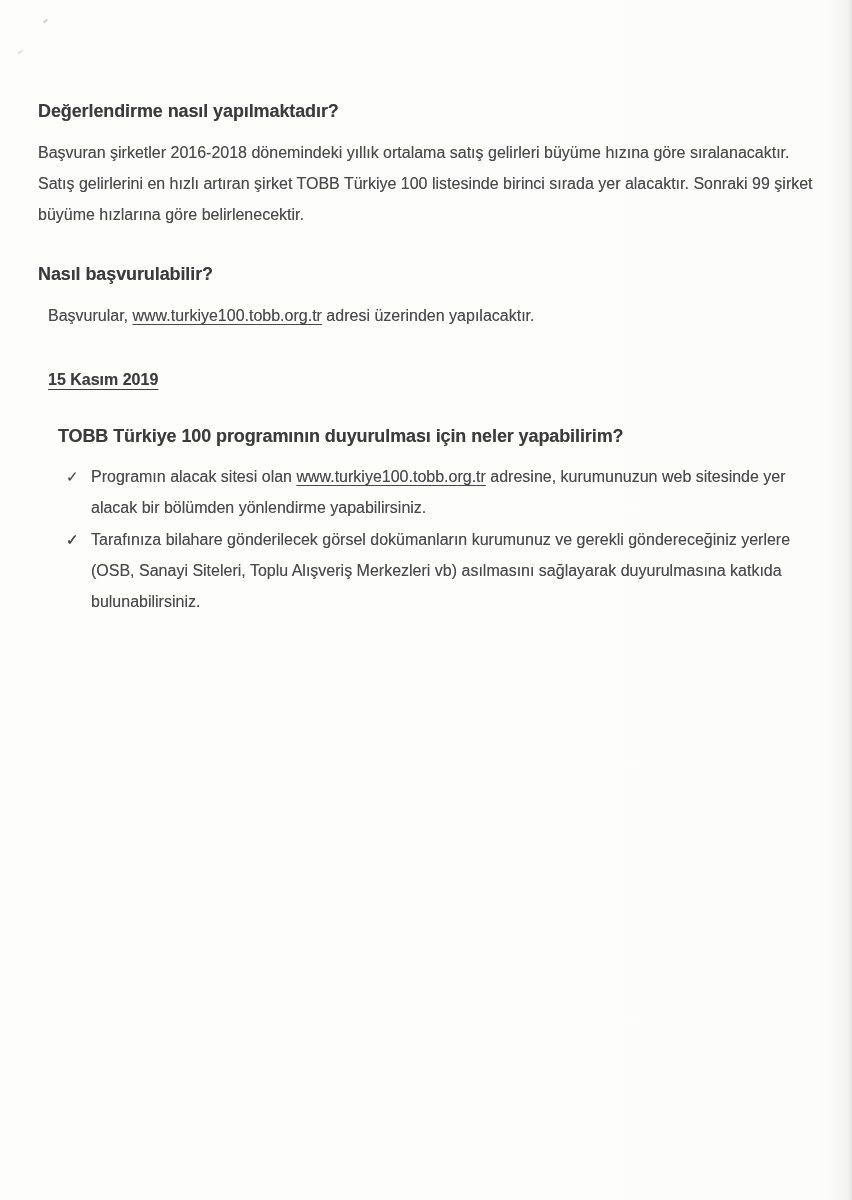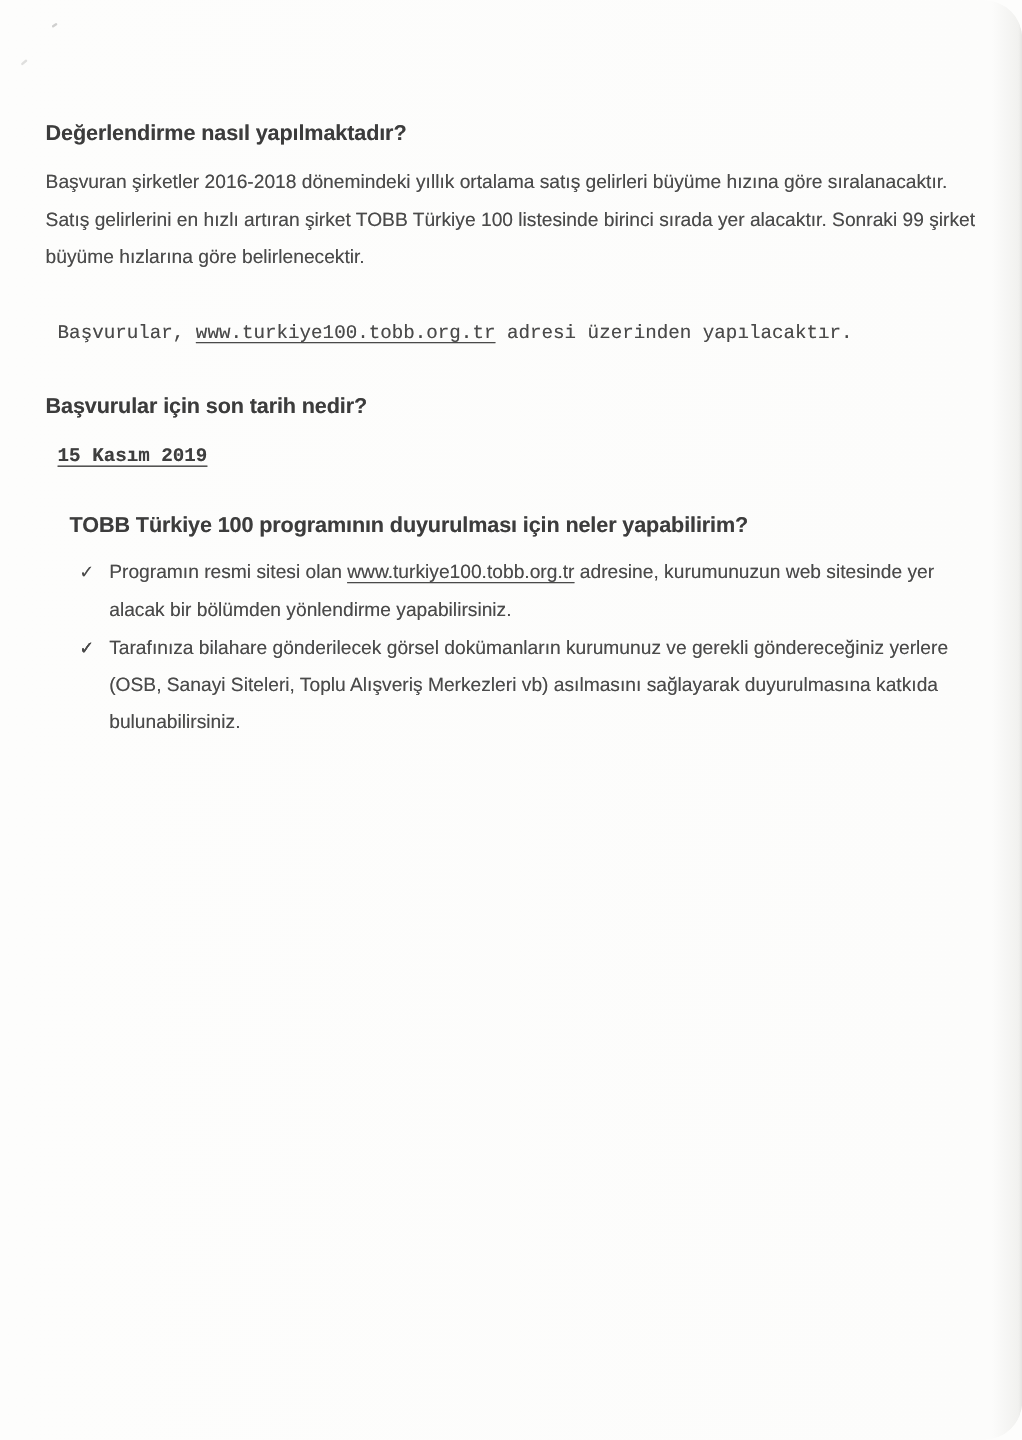--- a/index.html
+++ b/index.html
@@ -1,15 +1,15 @@
 <!DOCTYPE html>
 <html><head>
 <meta charset="utf-8">
 <style>
-  * { margin: 0; padding: 0; box-sizing: border-box; border-radius: 32px; }
+  * { margin: 0; padding: 0; box-sizing: border-box; }
 
   html, body {
     width: 852px;
     height: 1200px;
     font-family: "Liberation Sans", sans-serif;
   }
 
   body {
     background: #fdfdfc;
     position: relative;
@@ -44,21 +44,20 @@
     margin-bottom: 15px;
     letter-spacing: -0.1px;
   }
 
   p.doc-paragraph {
     margin-bottom: 33px;
   }
 
   .indent {
     padding-left: 10px;
-    font-family: Liberation Mono, monospace;
   }
 
   .doc-link {
     color: #4a4a4a;
     text-decoration: underline;
     text-underline-offset: 3px;
     cursor: pointer;
   }
 
   .deadline-date {
@@ -107,36 +106,36 @@
   <span class="speck speck-1"></span>
   <span class="speck speck-2"></span>
 
   <div class="content">
 
     
     <h2 class="doc-heading">Değerlendirme nasıl yapılmaktadır?</h2>
     <p class="doc-paragraph">Başvuran şirketler 2016-2018 dönemindeki yıllık ortalama satış gelirleri büyüme hızına göre sıralanacaktır. Satış gelirlerini en hızlı artıran şirket TOBB Türkiye 100 listesinde birinci sırada yer alacaktır. Sonraki 99 şirket büyüme hızlarına göre belirlenecektir.</p>
 
     
+    <h2 class="doc-heading">Nasıl başvurulabilir?</h2>
     <p class="doc-paragraph indent">
       <span>Başvurular, </span><span class="doc-link">www.turkiye100.tobb.org.tr</span><span> adresi üzerinden yapılacaktır.</span>
     </p>
 
     
-    <h2 class="doc-heading">Başvurular için son tarih nedir?</h2>
     <span class="deadline-date indent">15 Kasım 2019</span>
 
     
     <h2 class="doc-heading" style="margin-bottom:14px;margin-left:20px;">TOBB Türkiye 100 programının duyurulması için neler yapabilirim?</h2>
 
     <ul class="check-list">
 
       <li>
         <span class="check-mark">✓</span>
-        <span>Programın resmi sitesi olan </span><span class="doc-link">www.turkiye100.tobb.org.tr</span><span> adresine, kurumunuzun web sitesinde yer alacak bir bölümden yönlendirme yapabilirsiniz.</span>
+        <span>Programın alacak sitesi olan </span><span class="doc-link">www.turkiye100.tobb.org.tr</span><span> adresine, kurumunuzun web sitesinde yer alacak bir bölümden yönlendirme yapabilirsiniz.</span>
       </li>
 
       <li>
         <span class="check-mark">✓</span>
       </li>
 
       <li>
         <span class="check-mark">✓</span>
         <span>Tarafınıza bilahare gönderilecek görsel dokümanların kurumunuz ve gerekli göndereceğiniz yerlere (OSB, Sanayi Siteleri, Toplu Alışveriş Merkezleri vb) asılmasını sağlayarak duyurulmasına katkıda bulunabilirsiniz.</span>
       </li>

